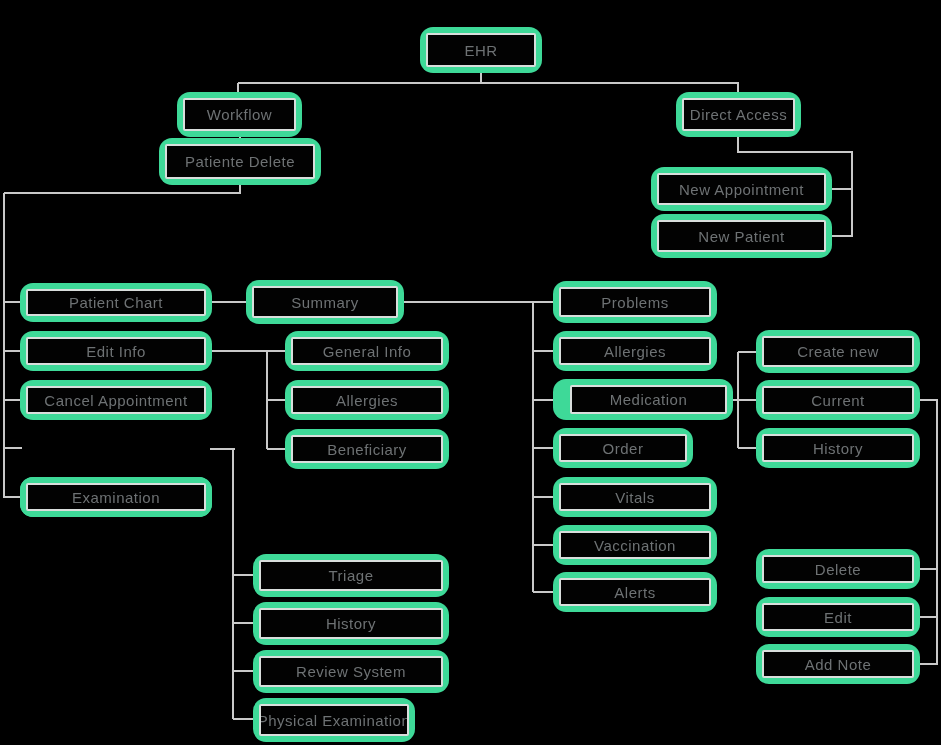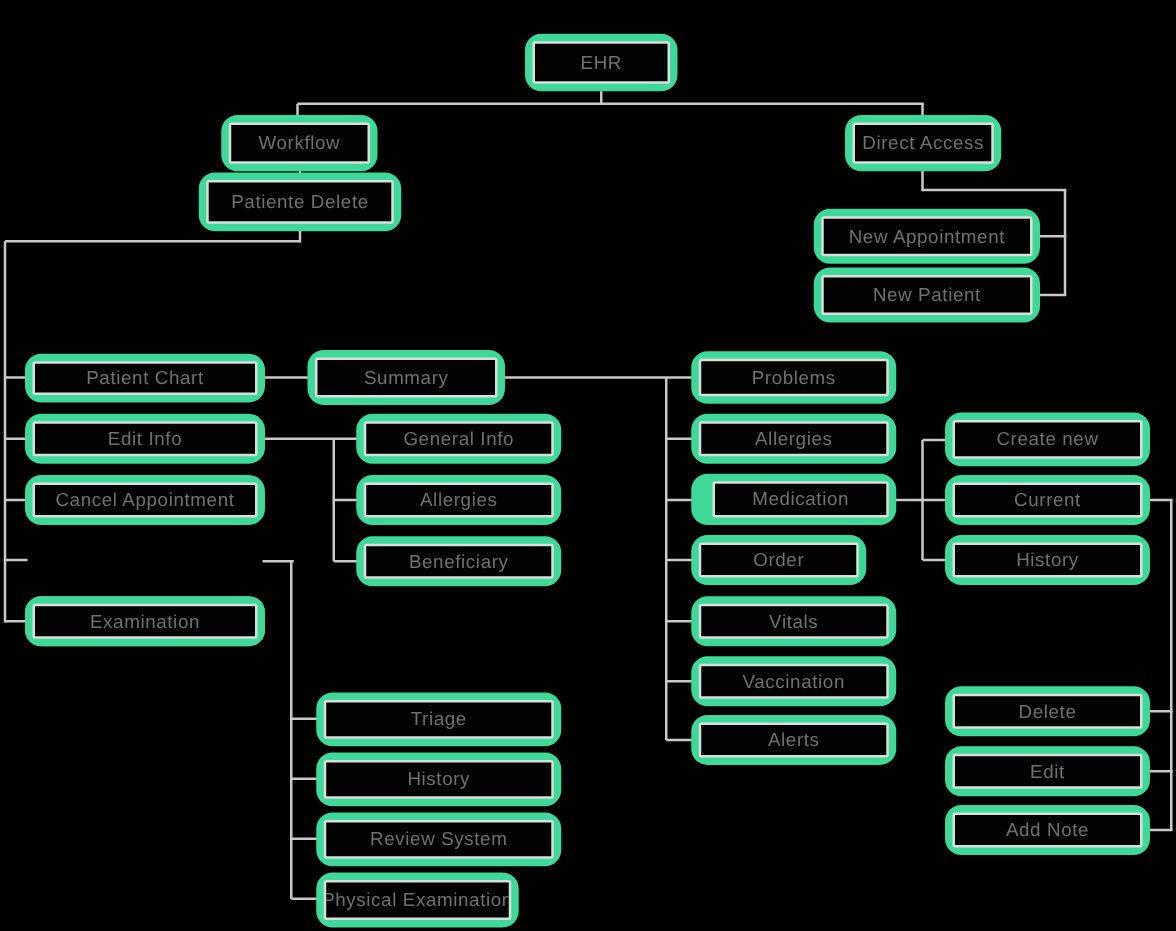--- a/index.html
+++ b/index.html
@@ -176,21 +176,21 @@
     <div class="node" style="left: 553px; top: 281px; width: 164px; height: 42px;">
       <div class="node-inner">
         <span class="node-label">Problems</span>
       </div>
     </div>
     <div class="node" style="left: 553px; top: 331px; width: 164px; height: 40px; justify-content: center;">
       <div class="node-inner">
         <span class="node-label">Allergies</span>
       </div>
     </div>
-    <div class="node" style="left: 553px; top: 379px; width: 164px; height: 41px; padding-left: 17px;">
+    <div class="node" style="left: 553px; top: 379px; width: 180px; height: 41px; padding-left: 17px;">
       <div class="node-inner">
         <span class="node-label">Medication</span>
       </div>
     </div>
     <div class="node" style="left: 553px; top: 428px; width: 140px; height: 40px;">
       <div class="node-inner">
         <span class="node-label">Order</span>
       </div>
     </div>
     <div class="node" style="left: 553px; top: 477px; width: 164px; height: 40px;">

